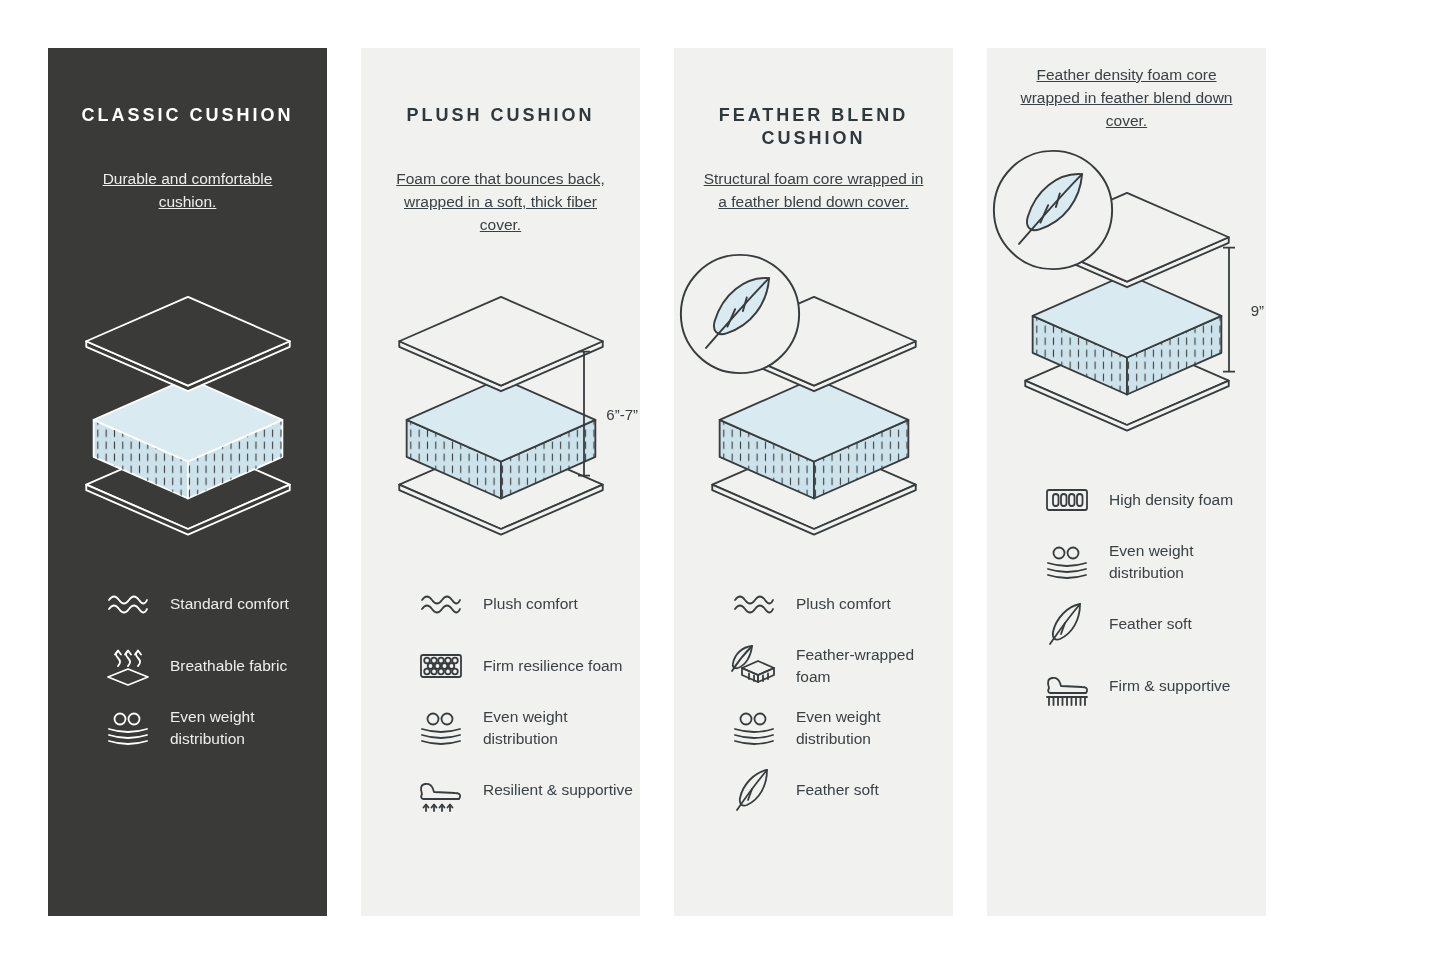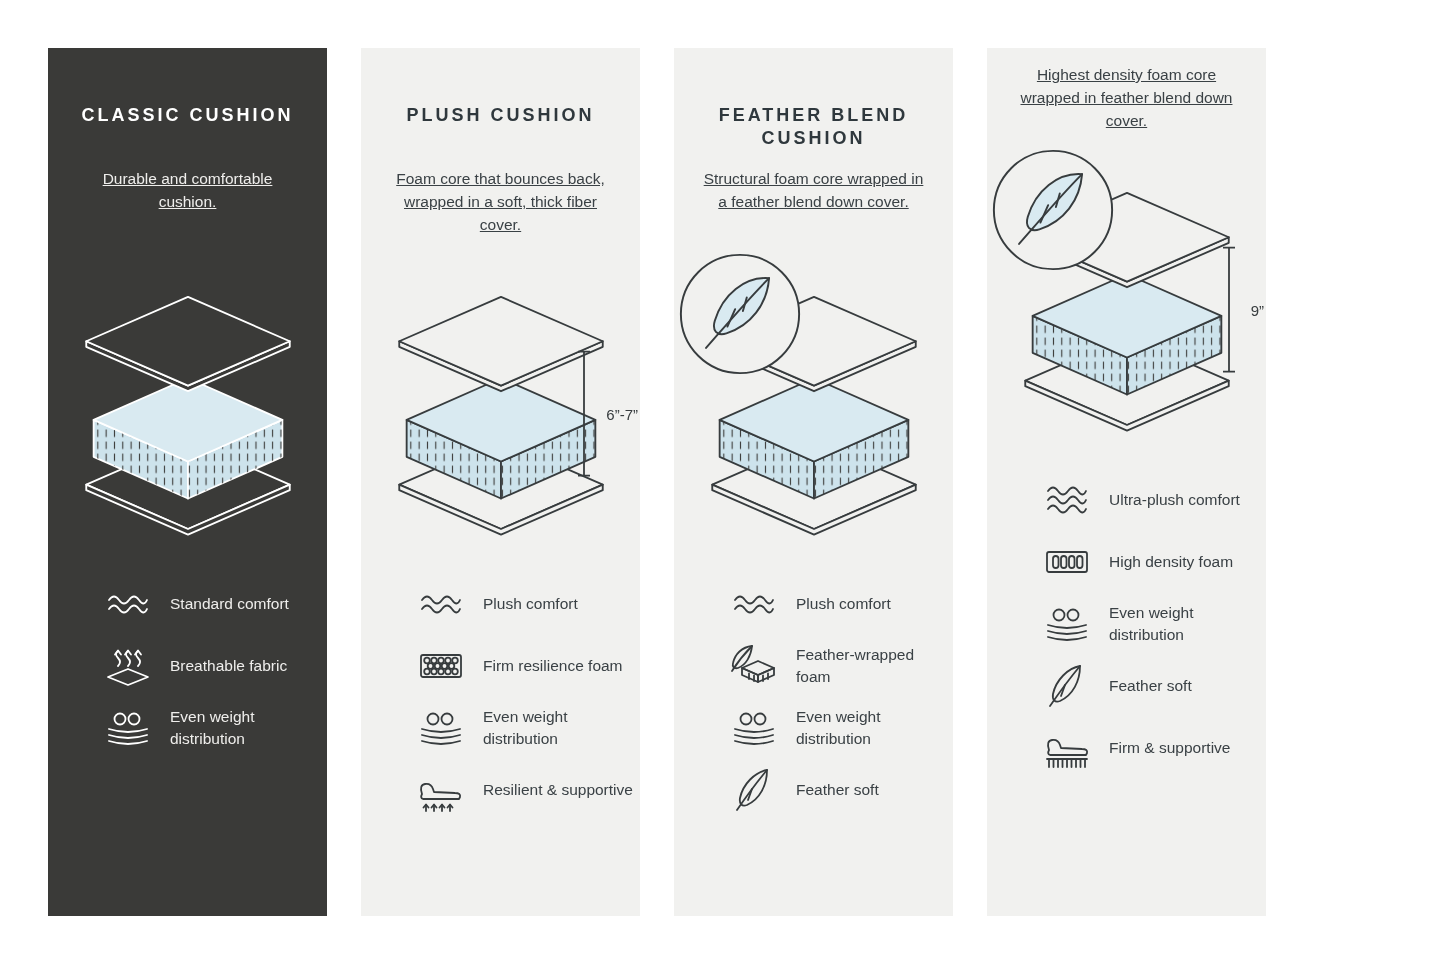--- a/index.html
+++ b/index.html
@@ -318,21 +318,21 @@
             <path d="M34 3 C24 15 15 27 4 43"></path>
             <path d="M19 22 L15 33"></path>
           </svg>
         </span>
         <span class="f-label">Feather soft</span>
       </div>
     </div>
   </section>
 
   <section class="panel">
-    <p class="panel-desc">Highest density foam core wrapped in feather blend down cover.</p>
+    <p class="panel-desc">Feather density foam core wrapped in feather blend down cover.</p>
 
     <div class="diagram-area">
       <div class="diagram-wrap">
         <div class="badge">
           <svg viewBox="0 0 130 130" width="126" height="126">
             <circle class="badge-circle" cx="65" cy="65" r="61"></circle>
             <path class="badge-feather" d="M95 28 C70 26 47 45 39 72 C36 82 41 88 51 85 C76 77 93 55 95 28 Z"></path>
             <path class="badge-line" d="M95 28 C75 48 58 68 30 100"></path>
             <path class="badge-line" d="M60 60 L52 78"></path>
             <path class="badge-line" d="M72 48 L68 62"></path>
@@ -354,30 +354,20 @@
         <svg class="measure-svg" viewBox="0 0 14 128" width="14" height="128">
           <line x1="7" y1="2" x2="7" y2="126"></line>
           <line x1="1" y1="2" x2="13" y2="2"></line>
           <line x1="1" y1="126" x2="13" y2="126"></line>
         </svg>
         <span class="measure-label">9”</span>
       </div>
     </div>
 
     <div class="features">
-      <div class="feature">
-        <span class="f-icon">
-          <svg class="ficon" viewBox="0 0 46 40" width="46" height="40">
-            <path d="M4 11 Q9 4 14 11 T24 11 T34 11 T42 11"></path>
-            <path d="M4 20 Q9 13 14 20 T24 20 T34 20 T42 20"></path>
-            <path d="M4 29 Q9 22 14 29 T24 29 T34 29 T42 29"></path>
-          </svg>
-        </span>
-        <span class="f-label">Ultra-plush comfort</span>
-      </div>
       <div class="feature">
         <span class="f-icon">
           <svg class="ficon" viewBox="0 0 46 40" width="46" height="40">
             <rect x="3" y="10" width="40" height="20" rx="2"></rect>
             <rect x="9" y="14" width="5.5" height="12" rx="2.75"></rect>
             <rect x="17" y="14" width="5.5" height="12" rx="2.75"></rect>
             <rect x="25" y="14" width="5.5" height="12" rx="2.75"></rect>
             <rect x="33" y="14" width="5.5" height="12" rx="2.75"></rect>
           </svg>
         </span>

